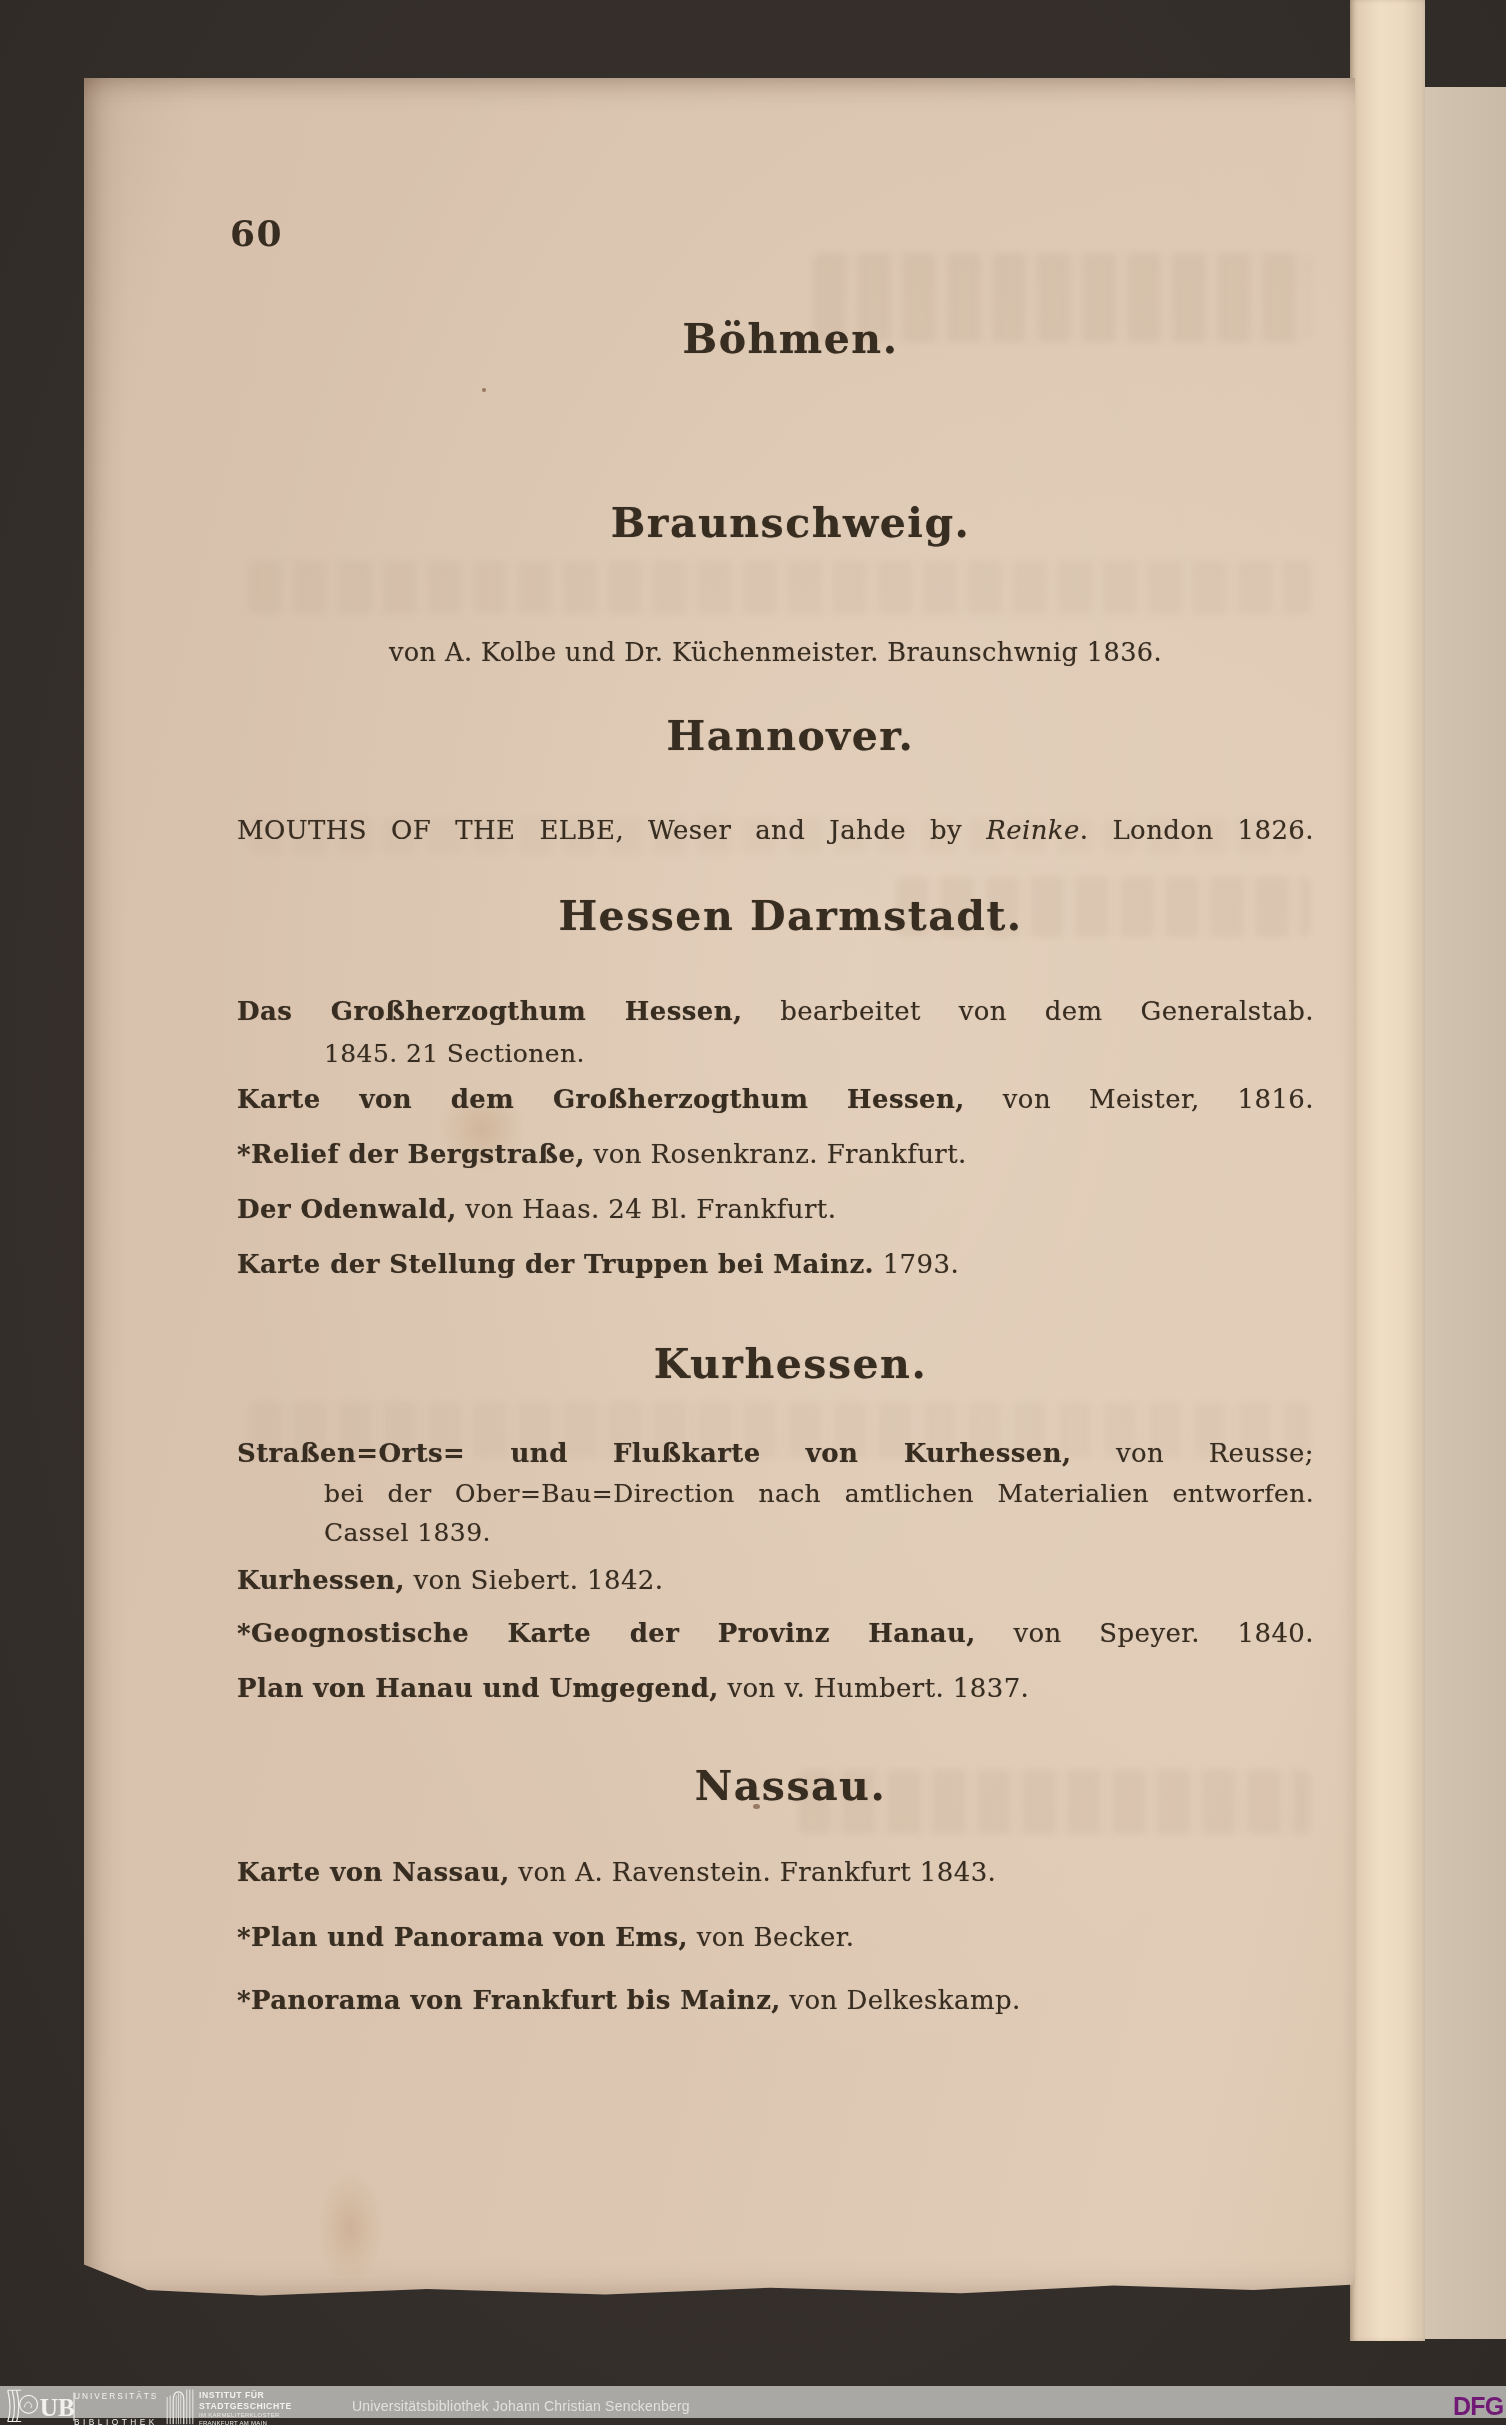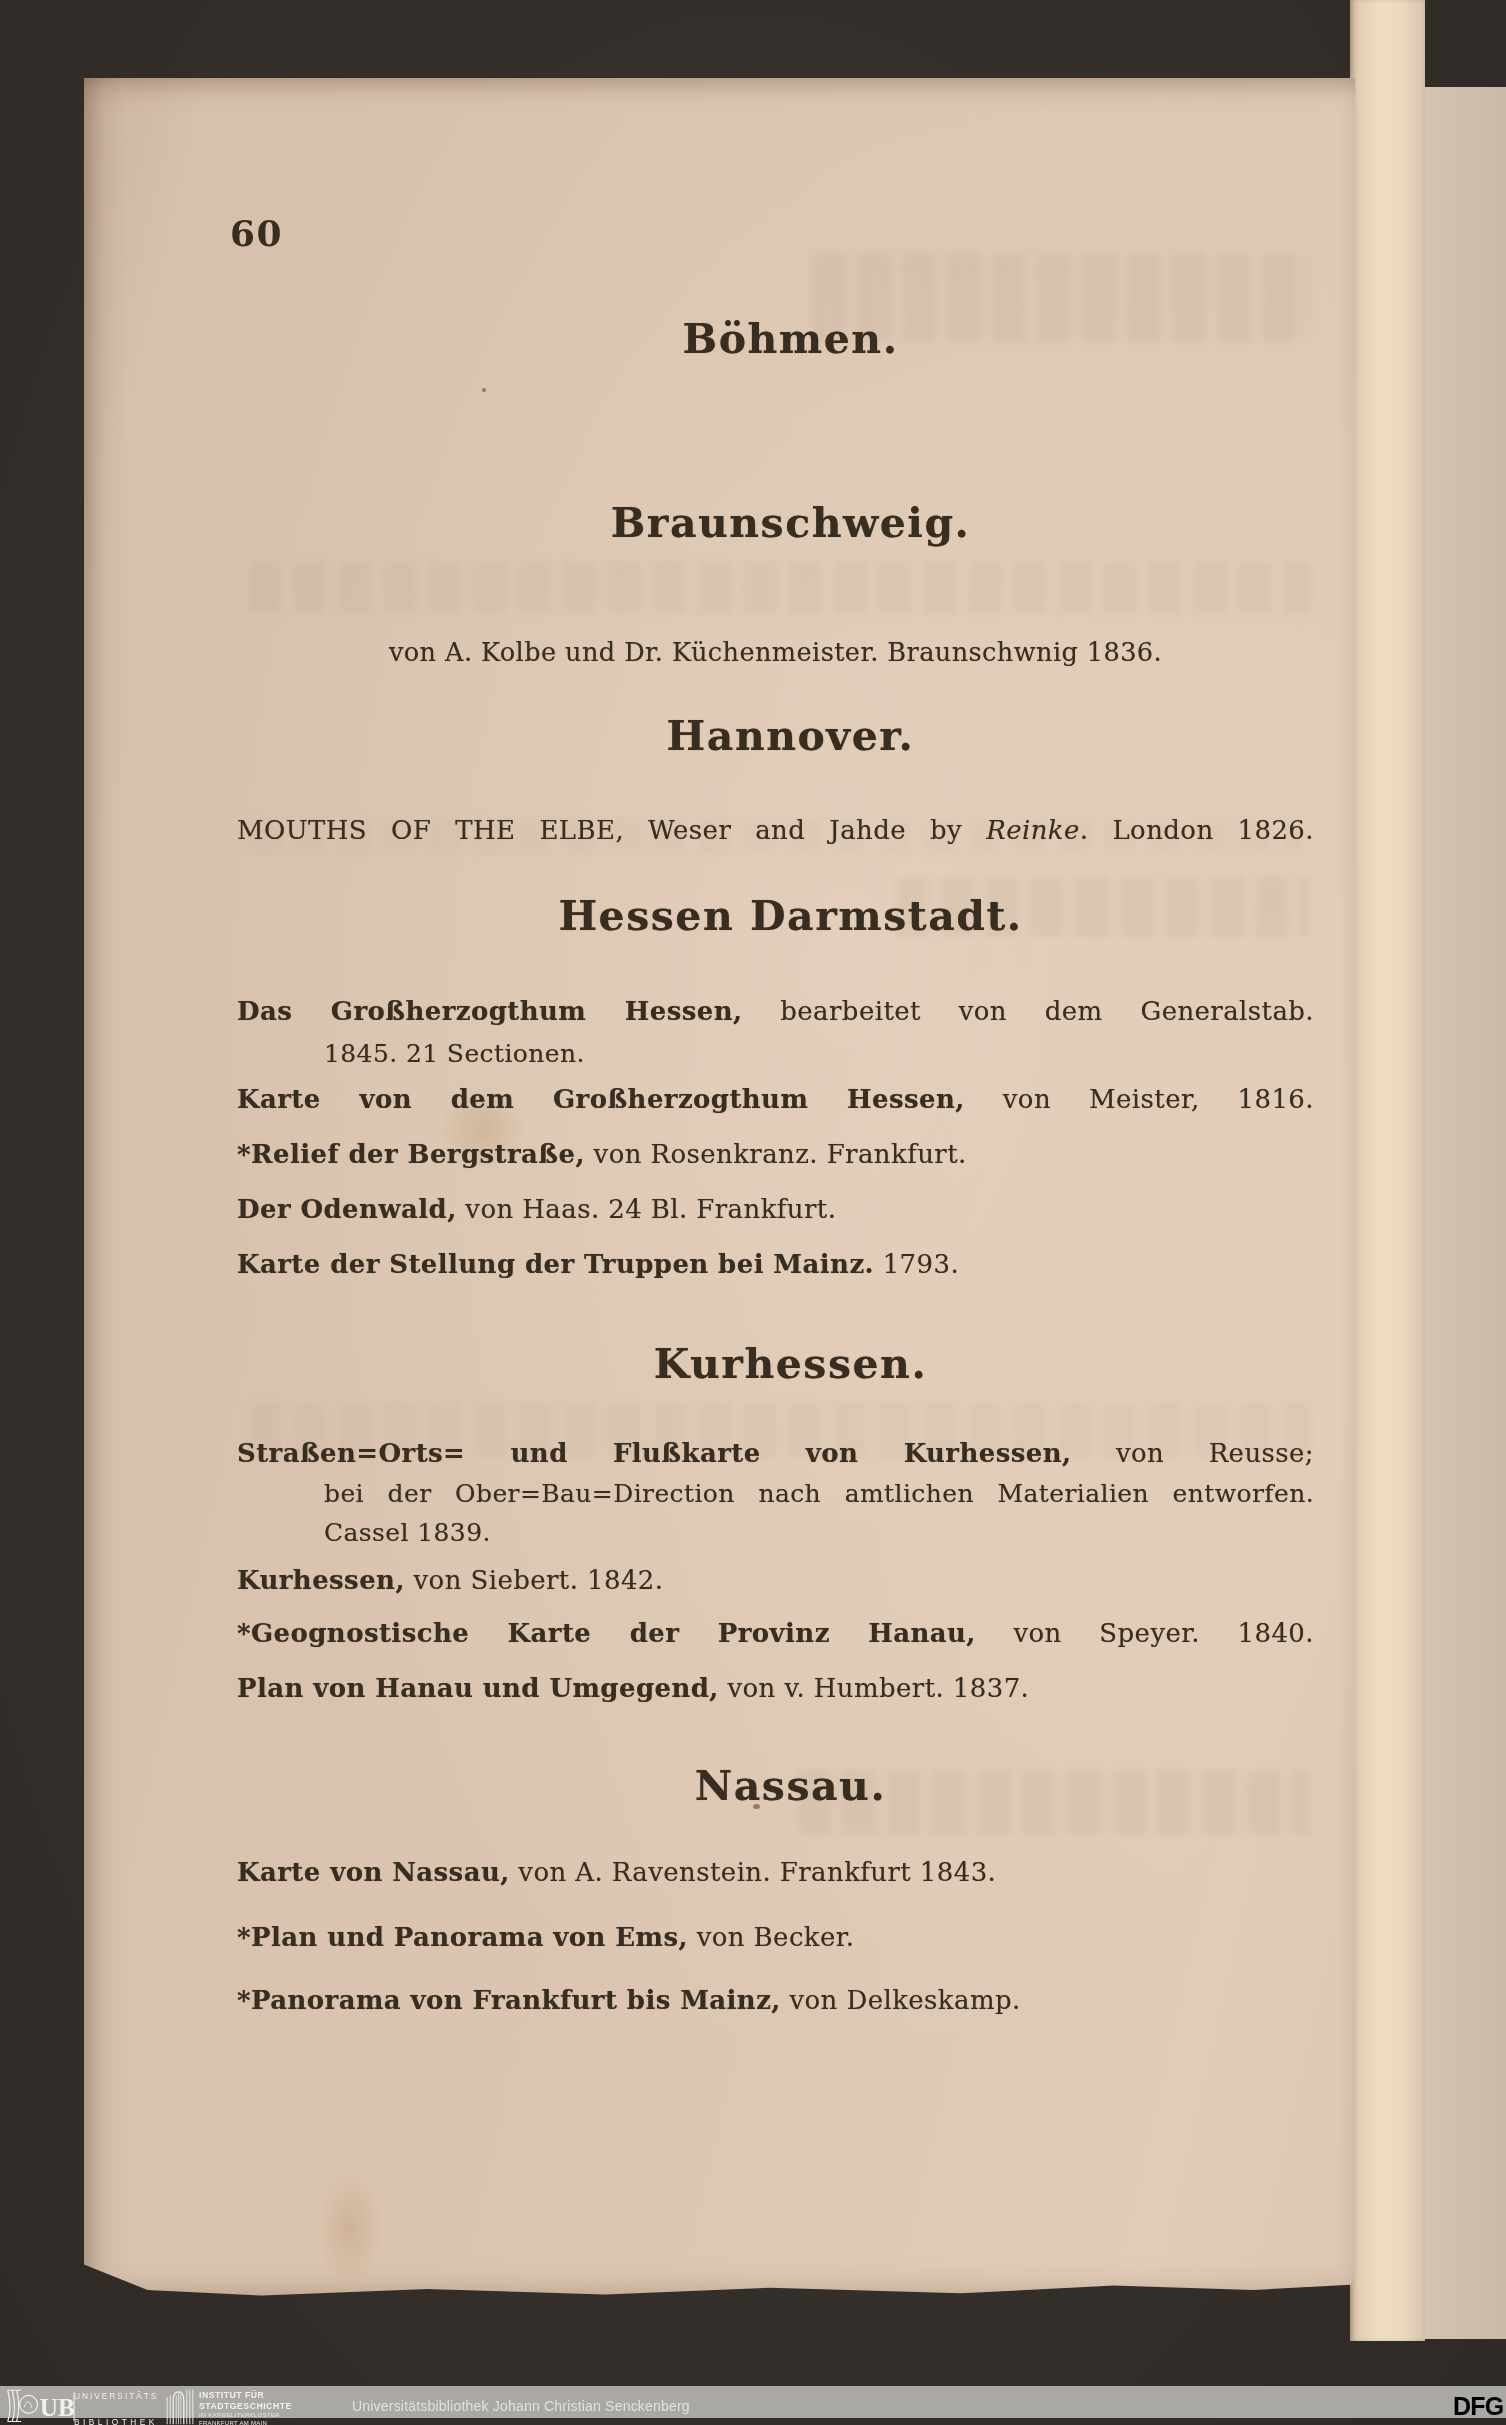--- a/index.html
+++ b/index.html
@@ -48,21 +48,21 @@
   .ub-block{position:absolute;left:4.5px;top:2.3px;height:35px;}
   .ub-text{position:absolute;left:74px;top:6px;line-height:1;}
   .ub-text .t1{font-size:8.3px;letter-spacing:2px;}
   .ub-text .t2{font-size:8.3px;letter-spacing:3.5px;margin-top:18px;}
   .ub-text .t3{font-size:6px;letter-spacing:1.2px;margin-top:2.3px;}
   .inst-logo{position:absolute;left:164px;top:1.5px;}
   .inst-text{position:absolute;left:199px;top:3.8px;line-height:1;}
   .inst-text .t1,.inst-text .t2{font-size:8.7px;font-weight:700;letter-spacing:0.5px;margin-top:1.5px;}
   .inst-text .t3,.inst-text .t4{font-size:6px;letter-spacing:0.3px;margin-top:1.9px;color:#e8e7e3;}
   .library-name{position:absolute;left:352px;top:12px;font-size:14px;color:#e3e1dd;letter-spacing:0.2px;}
-  .dfg{position:absolute;left:1453px;top:6px;font-size:25px;font-weight:800;letter-spacing:-0.8px;color:#000000;
+  .dfg{position:absolute;left:1453px;top:6px;font-size:25px;font-weight:800;letter-spacing:-0.8px;color:#701a75;
        font-family:"Liberation Sans", sans-serif;}
 </style>
 </head>
 <body>
 
 <div class="canvas">
 
   <div class="page-far"></div>
   <div class="page-edge-strip"></div>
   <div class="page-main"></div>

